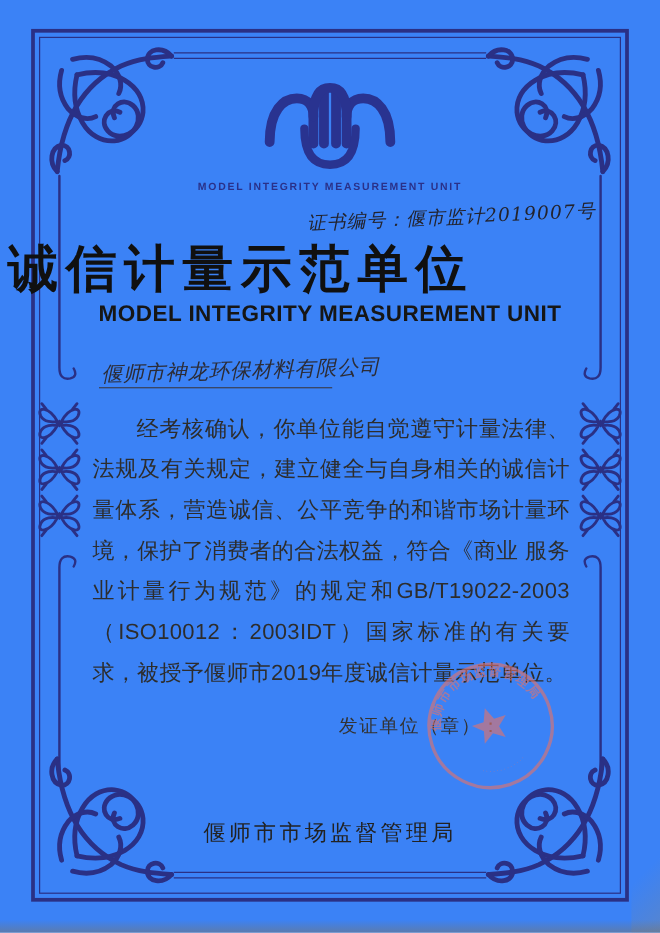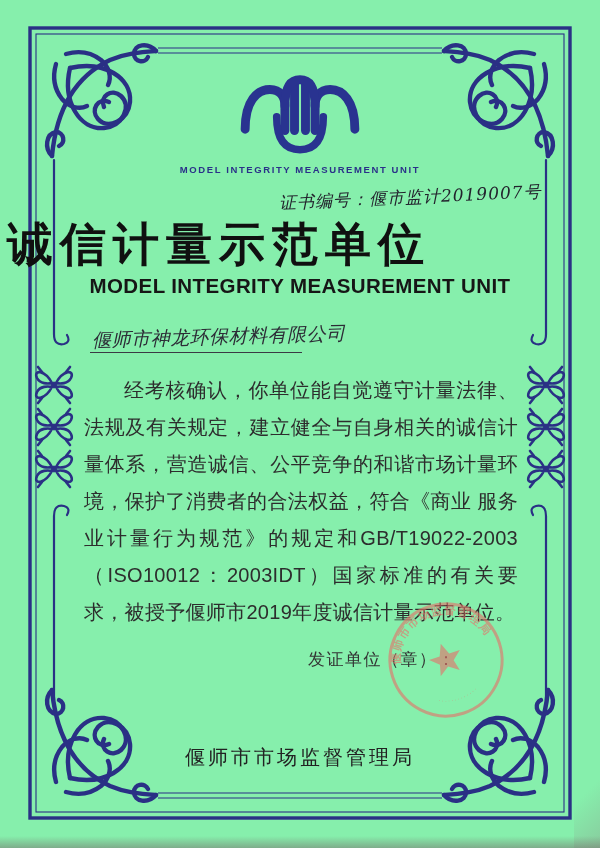--- a/index.html
+++ b/index.html
@@ -1,18 +1,18 @@
 <!DOCTYPE html>
 <html><head>
 <meta charset="utf-8">
 <style>
   html,body{margin:0;padding:0;background:#e9e8e5;}
   .page{
     position:relative;width:600px;height:848px;margin:0 auto;
-    background:#86efac;overflow:hidden;
+    background:#3b82f6;overflow:hidden;
     font-family:"Liberation Sans","DejaVu Sans",sans-serif;
     color:#222;
   }
   .scan-shadow{position:absolute;left:0;bottom:0;width:100%;height:12px;
     background:linear-gradient(to bottom,rgba(0,0,0,0),rgba(120,118,112,.55));}
   .scan-edge-r{position:absolute;right:0;bottom:0;width:26px;height:90px;
     background:linear-gradient(315deg,rgba(140,138,130,.35),rgba(0,0,0,0) 60%);}
   .border-svg{position:absolute;left:0;top:0;width:600px;height:848px;}
 
   .logo-wrap{position:absolute;left:0;top:62px;width:100%;text-align:center;}

